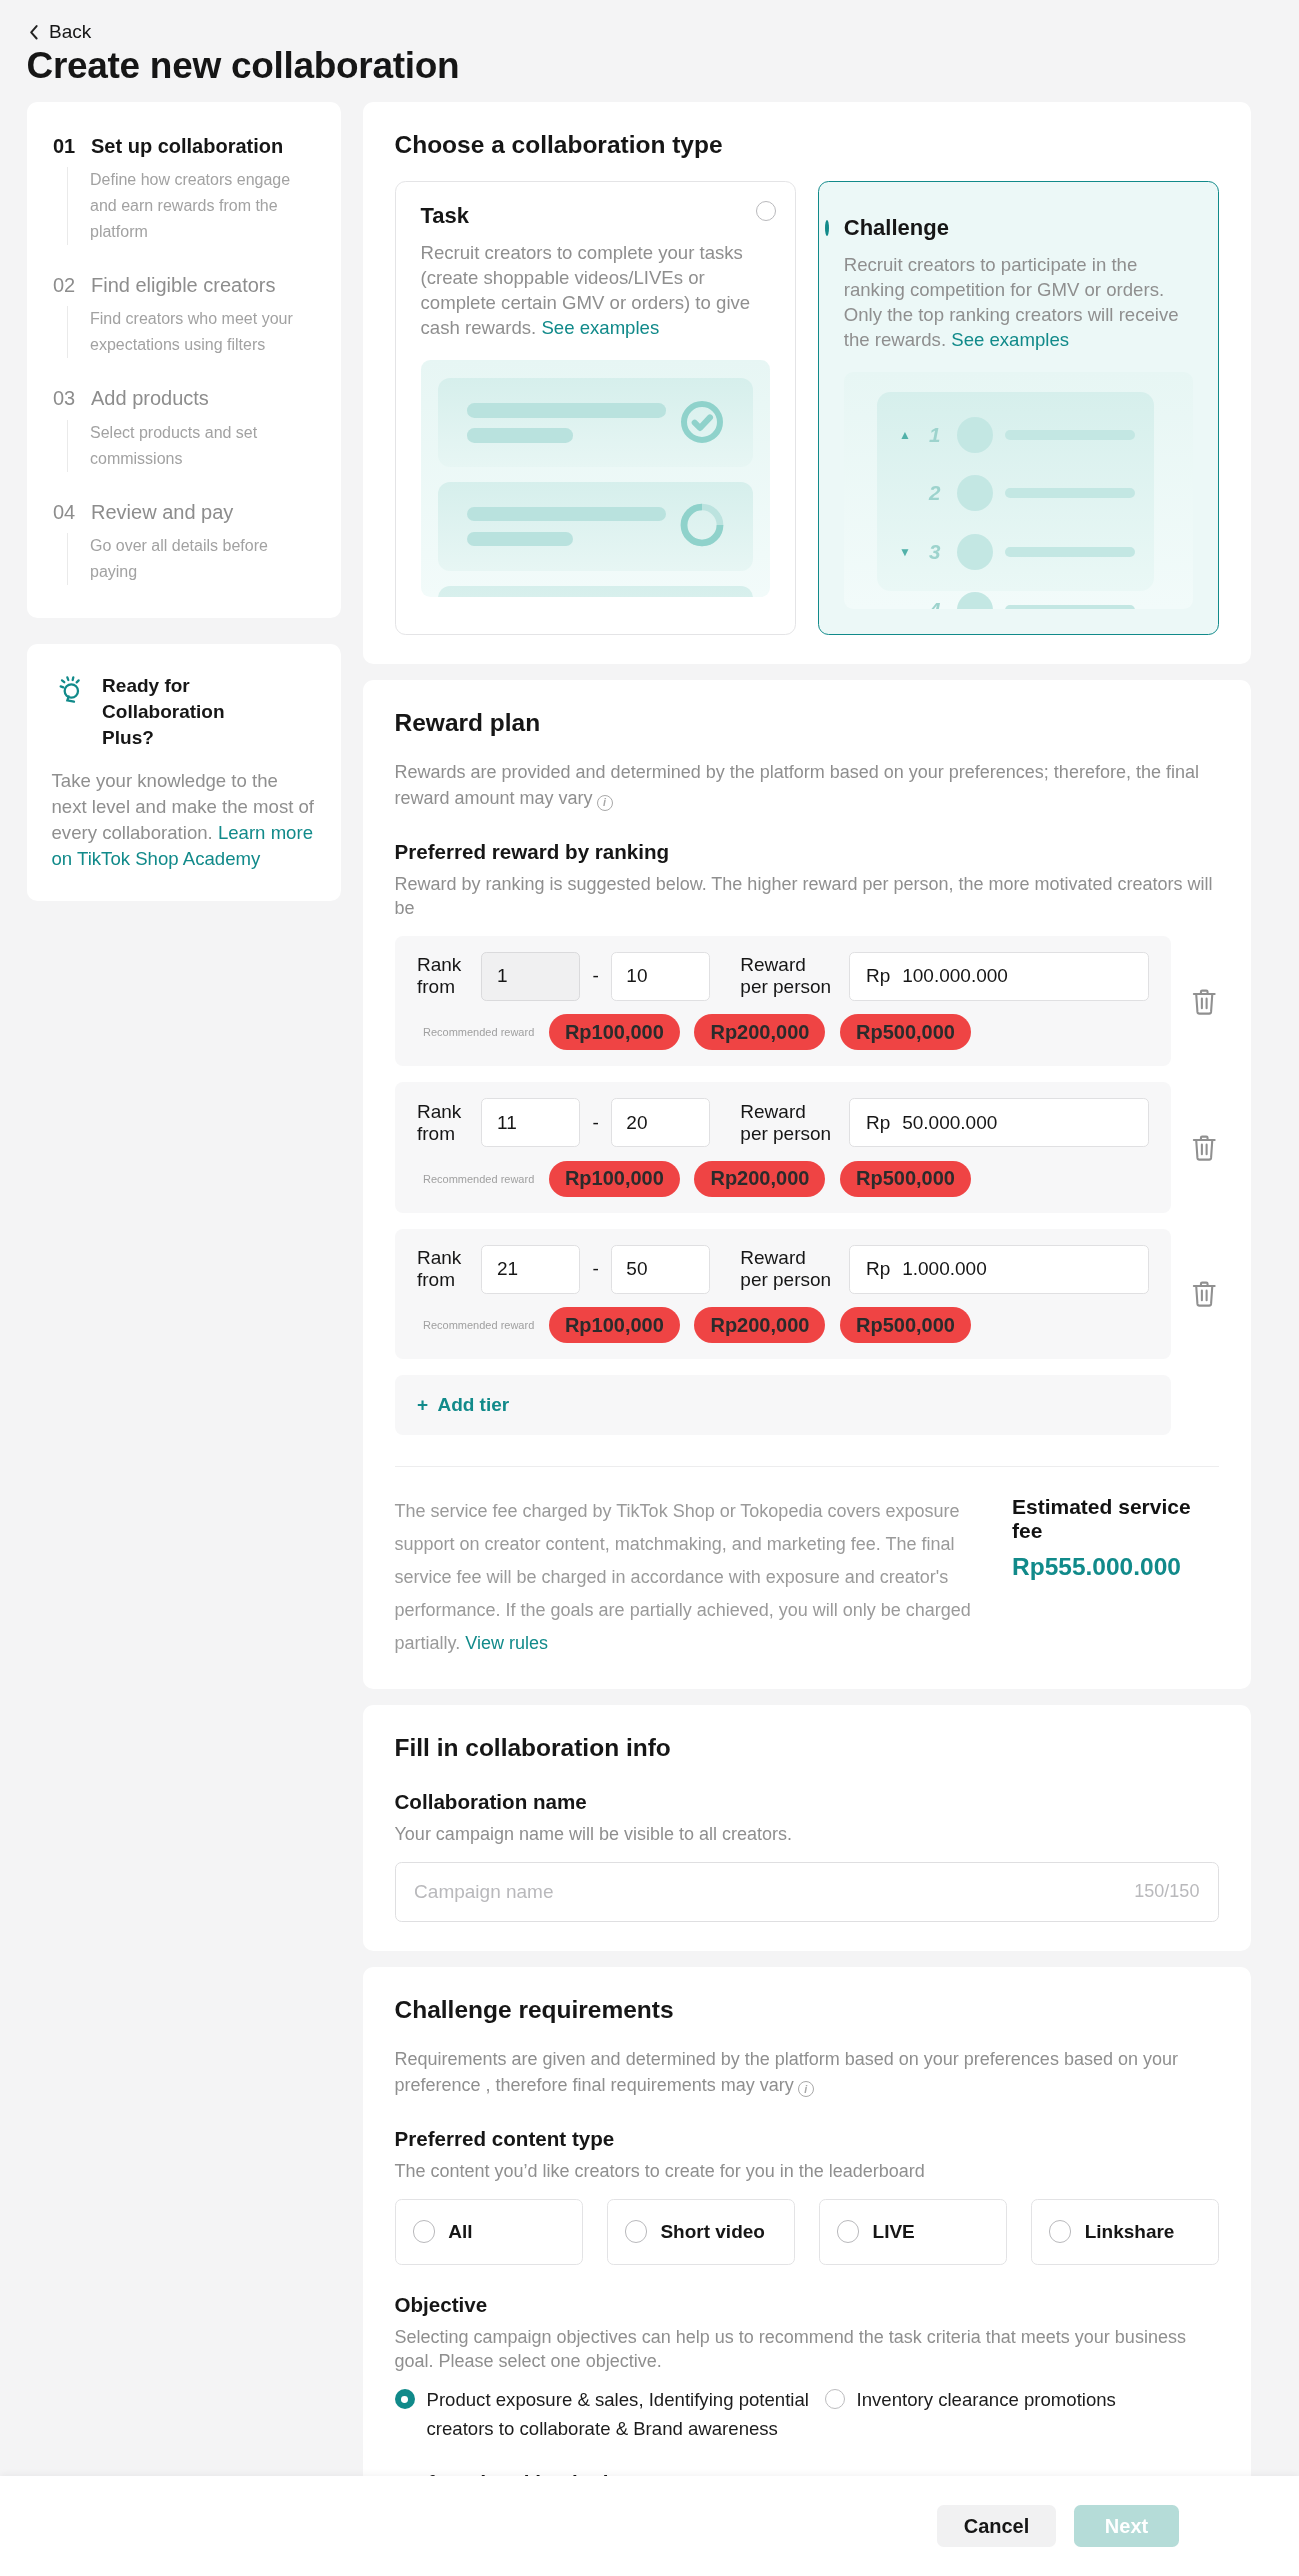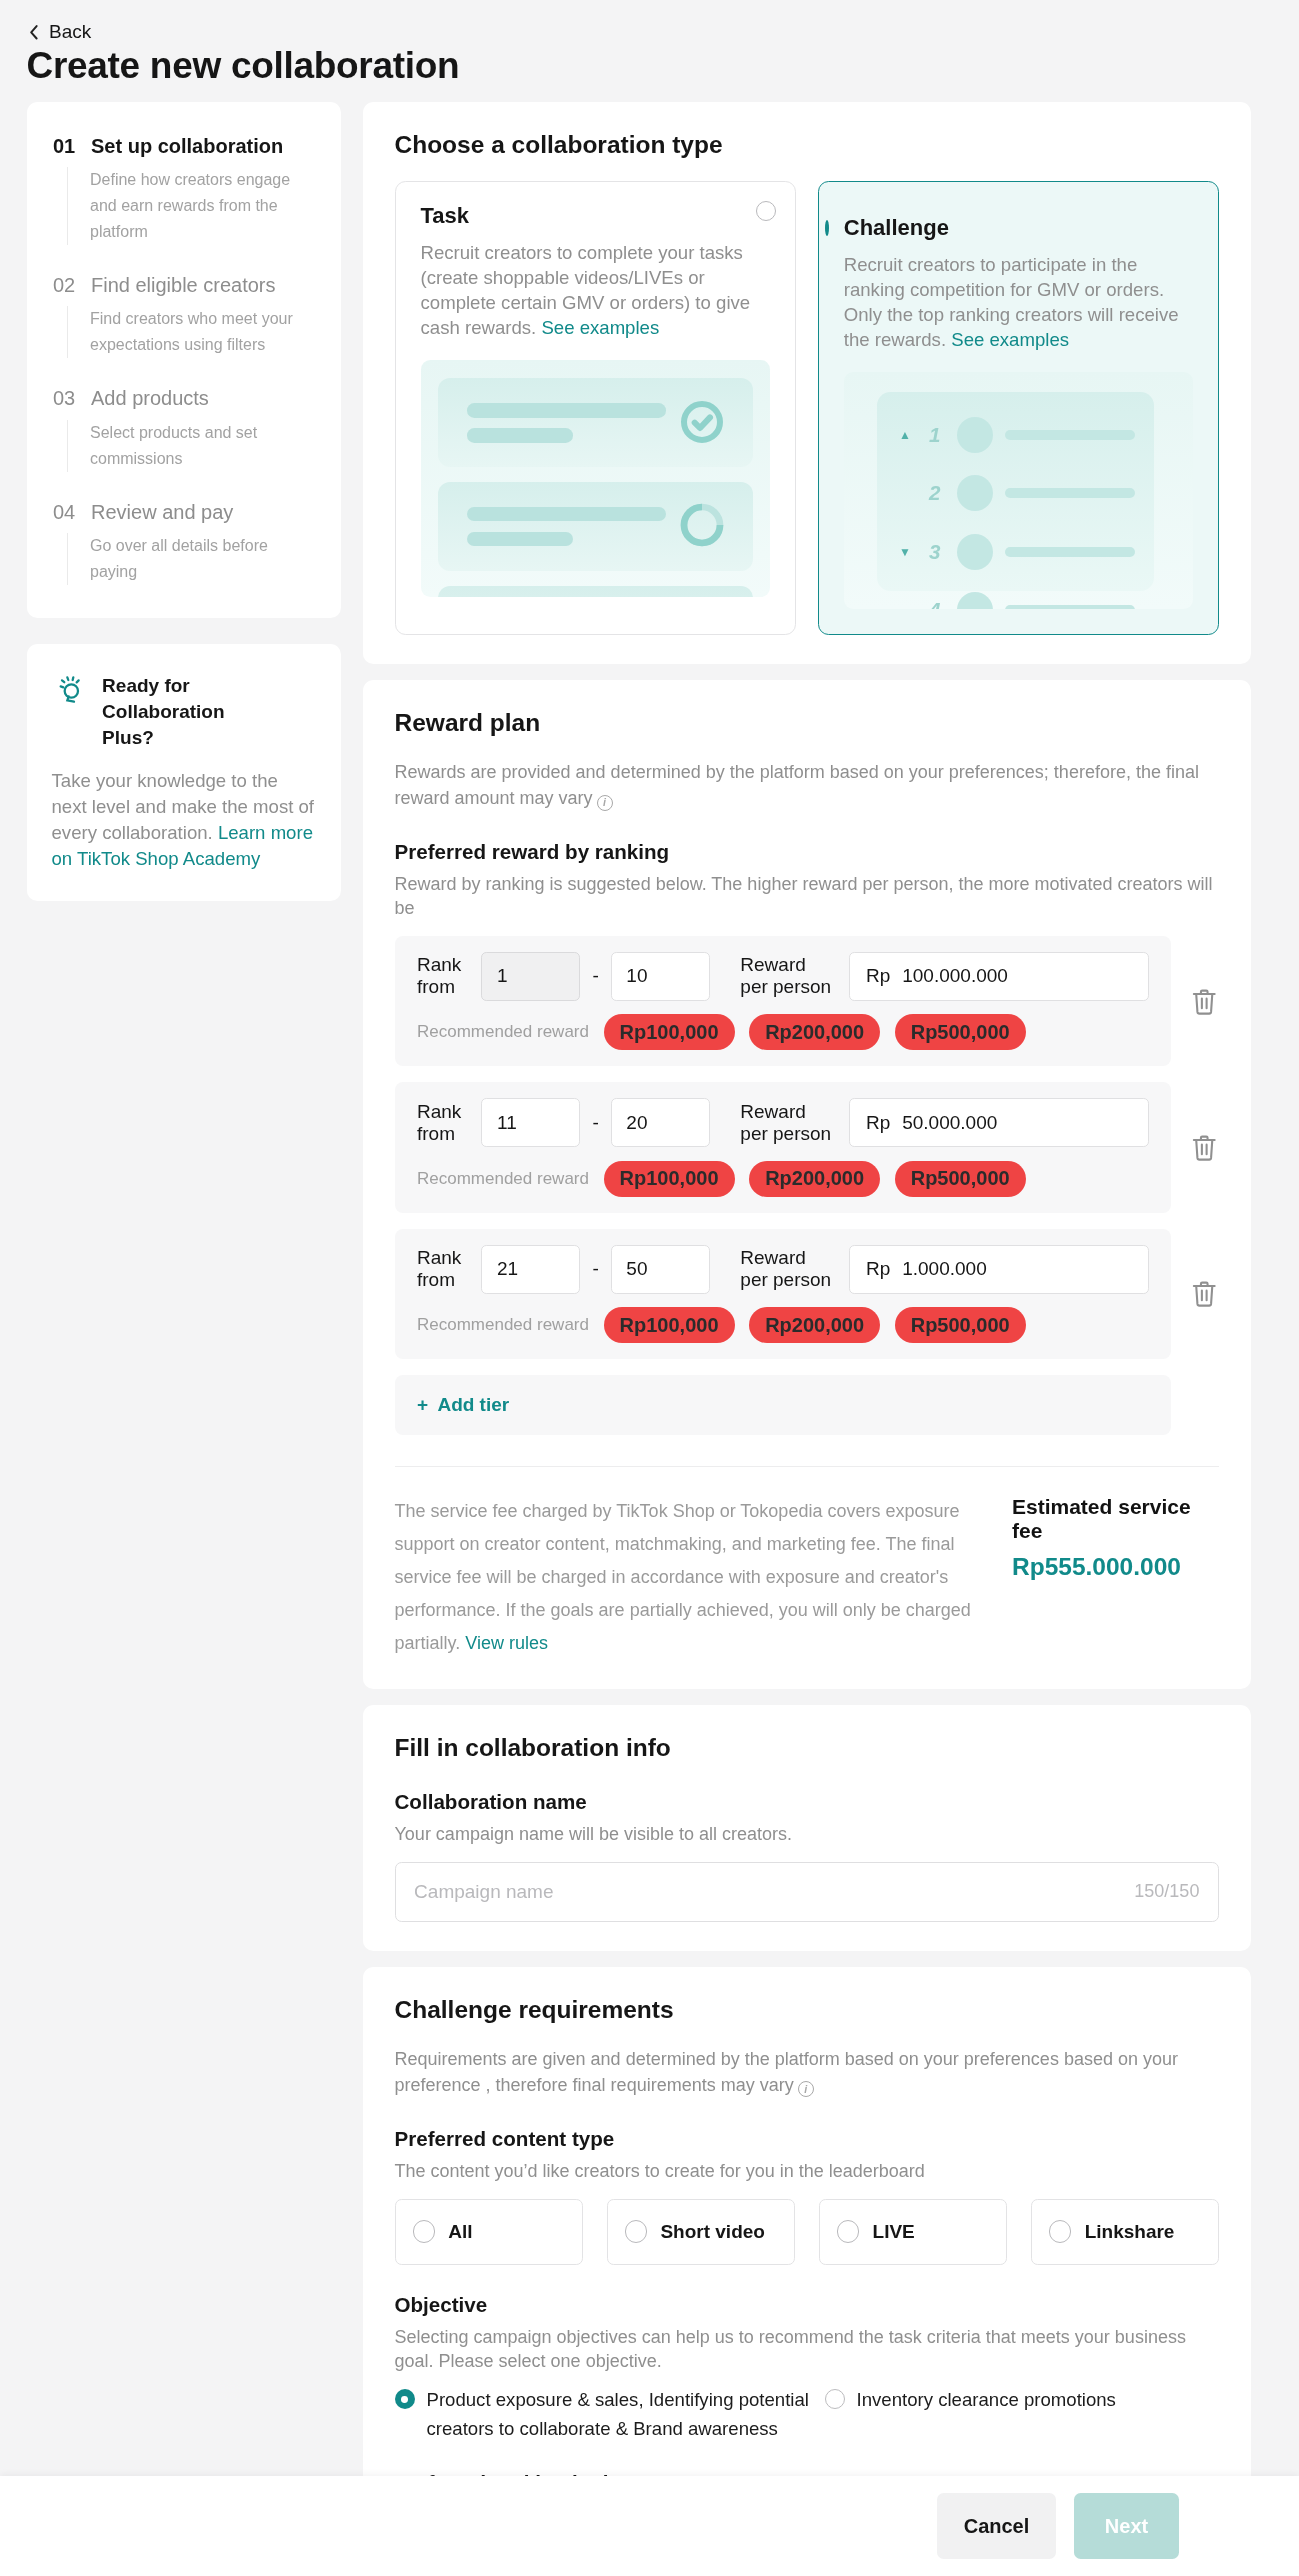--- a/index.html
+++ b/index.html
@@ -84,21 +84,21 @@
          font-size:19px; padding:0 14.6px; color:#161616; font-family:inherit; outline:none; }
   .inp.disabled { background:#f0f0f1; border-color:#dadadc; }
   .dash { color:#161616; }
   .lbl2 { margin-left:18.6px; }
   .amount-box { width:300px; height:49px; border:1.3px solid #e0e0e2; border-radius:5.3px; background:#fff;
                 display:flex; align-items:center; gap:12px; padding:0 16px; font-size:19px; }
   .amount-box input { border:none; outline:none; flex:1; min-width:0; font-size:19px; font-family:inherit; color:#161616; background:transparent; }
   .trash-btn { width:29px; height:32px; flex:none; display:flex; align-items:center; justify-content:center;
                background:none; border:none; cursor:pointer; }
   .tier-bottom { margin-top:13.3px; display:flex; align-items:center; gap:14.6px; }
-  .rec-label { font-size:17px; color:#a0a0a0; }
+  .rec-label { font-size:11px; color:#a0a0a0;margin-left:6px; }
   .pill { background:#ef4444; border-radius:663px; padding:6.6px 16px; font-size:20px; font-weight:600;
           color:#2b2b2b; cursor:pointer; }
   .add-tier { margin:16px 48px 0 0; height:60px; background:#f7f7f8; border-radius:8px;
               display:flex; align-items:center; gap:9.3px; padding:0 22.5px; cursor:pointer;
               color:#118a8a; font-size:19px; font-weight:700; }
   .divider { margin-top:30.5px; border-top:1.3px solid #ededee; }
   .fee { display:flex; gap:40px; margin-top:28px; align-items:flex-start; }
   .fee-text { flex:1; max-width:670px; font-size:18px; line-height:33px; color:#9a9a9a; }
   .fee-right { width:207px; }
   .fee-label { font-size:21px; font-weight:700; color:#121212; }
@@ -125,21 +125,21 @@
   .name-input { margin-top:16px; height:60px; border:1.3px solid #dfdfe1; border-radius:6.6px; background:#fff;
                 display:flex; align-items:center; gap:13.3px; padding:0 18.6px; }
   .name-input input { flex:1; min-width:0; border:none; outline:none; font-size:19px; font-family:inherit; background:transparent; }
   .name-input input::placeholder { color:#b9b9bc; }
   .counter { font-size:18px; color:#b9b9bc; flex:none; }
 
   
   .footer { position:absolute; left:0; right:0; bottom:0; height:100px; background:#fff;
             box-shadow:0 -2px 6.6px rgba(0,0,0,0.05); display:flex; align-items:center;
             justify-content:flex-end; gap:18px; padding-right:120px; }
-  .btn { height:66px; border:none; border-radius:6.6px; font-size:20px; font-weight:700;
+  .btn { height:42px; border:none; border-radius:6.6px; font-size:20px; font-weight:700;
          font-family:inherit; display:flex; align-items:center; justify-content:center; cursor:pointer; }
   .btn-cancel { width:119px; background:#f1f1f2; color:#161616; }
   .btn-next { width:105px; background:#b5dcd8; color:#fff; }
 </style>
 </head>
 <body>
 
 <div class="page">
 
   <div class="back-row">

